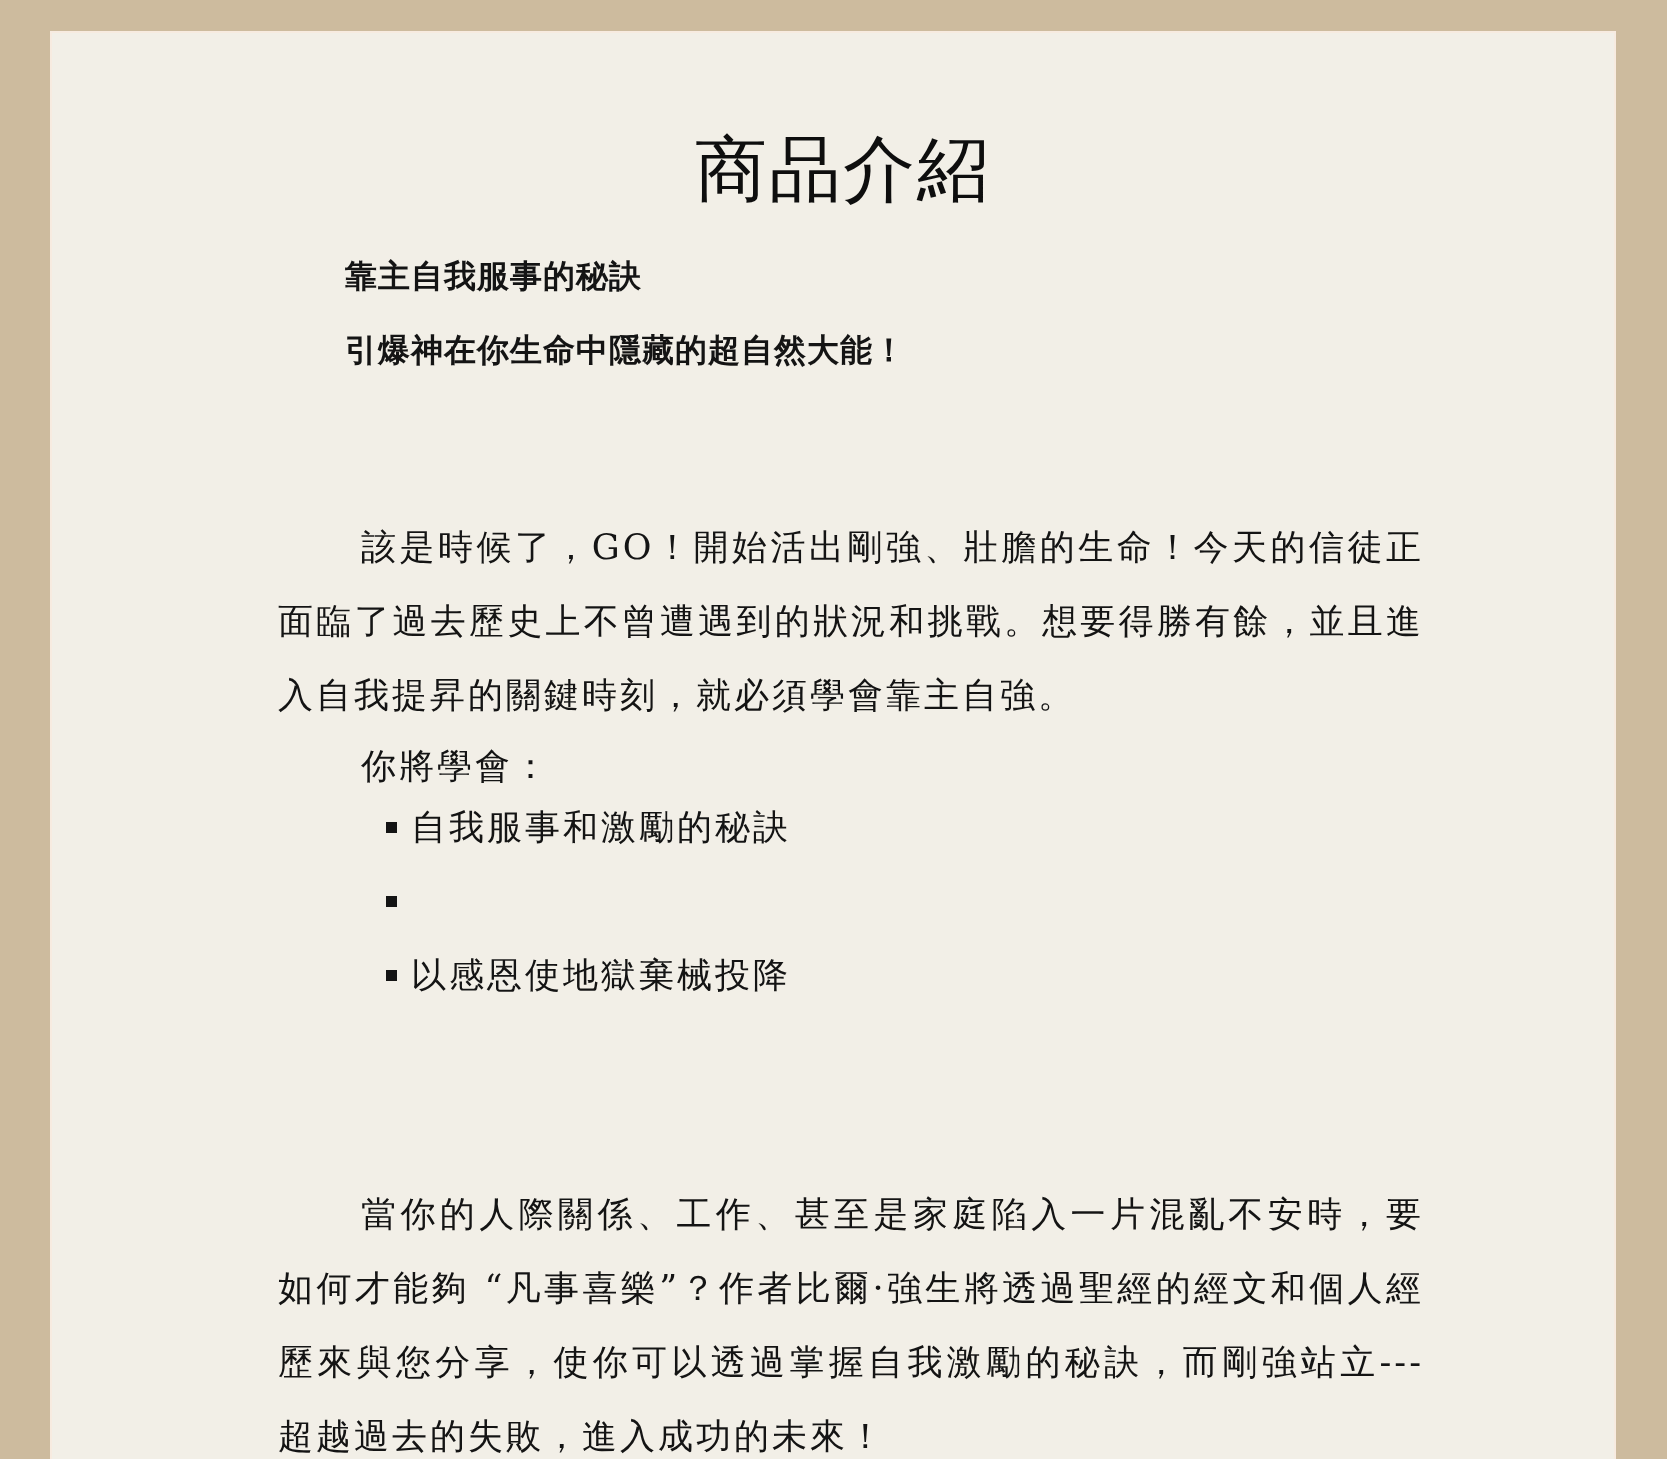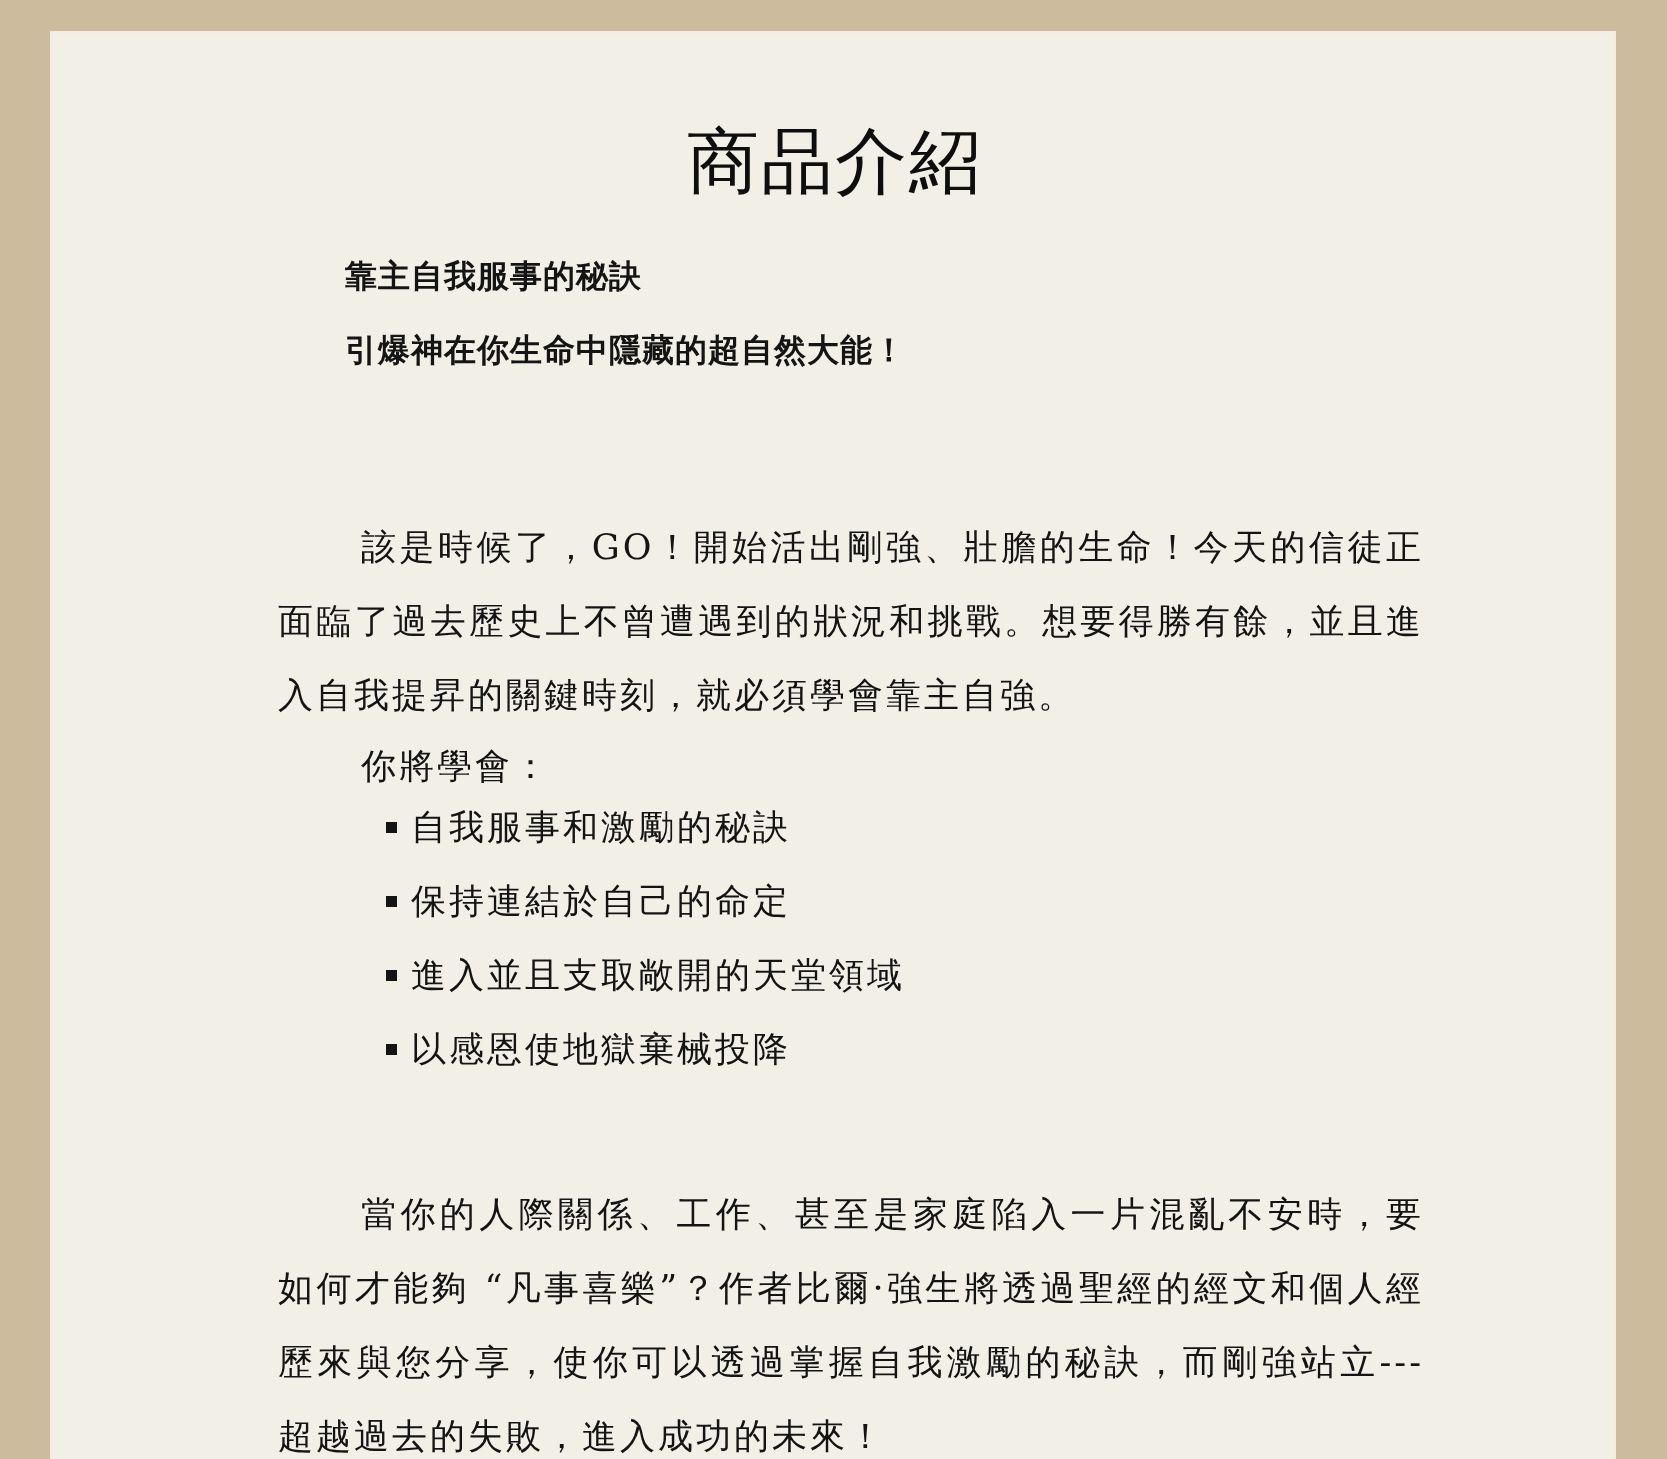--- a/index.html
+++ b/index.html
@@ -32,21 +32,21 @@
     }
     .title {
       position: absolute;
       left: 0;
       width: 1146px;
       top: 78px;
       text-align: center;
       font-size: 72px;
       line-height: 100px;
       font-weight: normal;
-      margin: 0;
+      margin: 8px;
       letter-spacing: 2px;
       color: #0e0e0e;
     }
     .lead {
       position: absolute;
       left: 83px;
       font-size: 32px;
       font-weight: bold;
       line-height: 50px;
       margin: 0;
@@ -111,25 +111,20 @@
 
     <p class="body-text p2">你將學會：</p>
 
     <ul class="bullets">
       <li class="bullet">
         <span class="bullet-mark"></span>
         <span>自我服事和激勵的秘訣</span>
       </li>
       <li class="bullet">
         <span class="bullet-mark"></span>
-        <span>保持連結於自己的命定</span>
-      </li>
-      <li class="bullet">
-        <span class="bullet-mark"></span>
-        <span>進入並且支取敞開的天堂領域</span>
       </li>
       <li class="bullet">
         <span class="bullet-mark"></span>
         <span>以感恩使地獄棄械投降</span>
       </li>
     </ul>
 
     <p class="body-text p3">當你的人際關係、工作、甚至是家庭陷入一片混亂不安時，要如何才能夠 “凡事喜樂”？作者比爾·強生將透過聖經的經文和個人經歷來與您分享，使你可以透過掌握自我激勵的秘訣，而剛強站立---超越過去的失敗，進入成功的未來！</p>
 
   </div>

